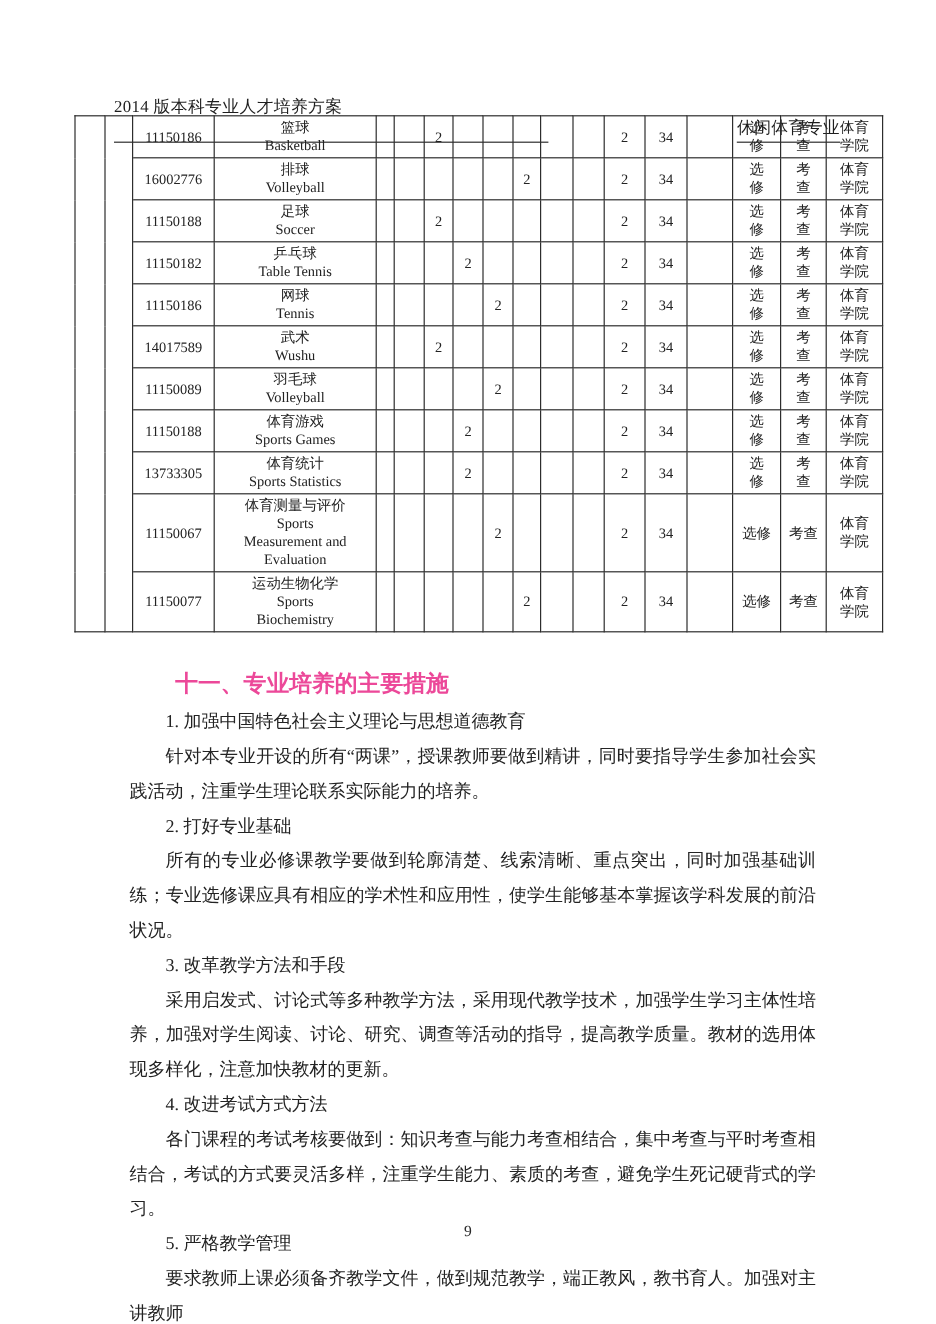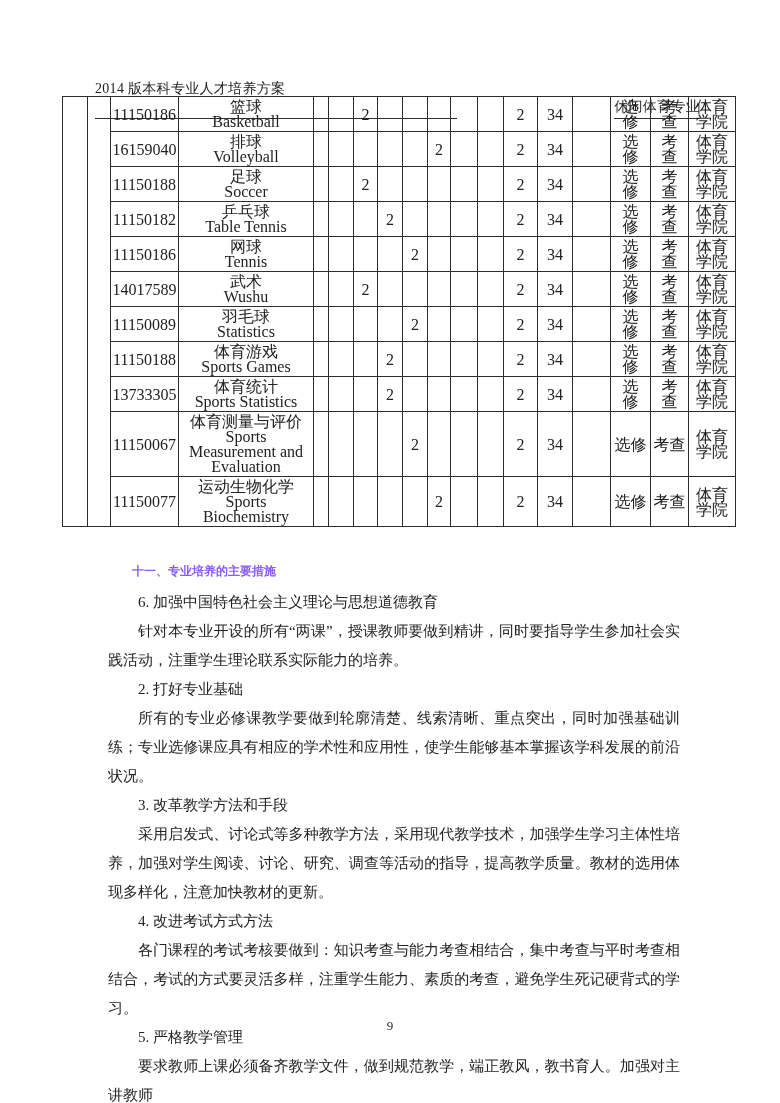--- a/index.html
+++ b/index.html
@@ -14,36 +14,36 @@
   }
   .header-left {
     width:362px; border-bottom:1.5px solid #2e2e2e; padding-bottom:20px; white-space:nowrap;
   }
   .header-right {
     margin-left:auto; border-bottom:1.5px solid #2e2e2e; padding-bottom:2px; white-space:nowrap;margin-top:48px;
   }
   
   .course-table {
     position:absolute; left:62px; top:96px; width:673px;
-    border-collapse:collapse; table-layout:fixed; font-size:16px; color:#222;
+    border-collapse:collapse; table-layout:fixed; font-size:12px; color:#222;
   }
   .course-table td {
     border:1px solid #2d2d2d; text-align:center; vertical-align:middle;
     padding:2px 1px; line-height:15px; white-space:pre-line; overflow:hidden;
   }
   .course-table td.name-cell { line-height:15px;text-align:center; }
   
   .content {
     position:absolute; left:108px; top:556px; width:572px;
     font-size:15px; text-align:justify; color:#232323;
   }
   .content p { margin:0; text-indent:2em; line-height:29px; }
   .content p.section-heading {
-    font-weight:bold; font-size:12px; line-height:30px; margin-bottom:2px;
-    font-family:"Liberation Sans","DejaVu Sans",sans-serif; color:#8b5cf6;
+    font-weight:bold; font-size:19px; line-height:30px; margin-bottom:2px;
+    font-family:"Liberation Sans","DejaVu Sans",sans-serif; color:#ec4899;
   }
   .page-number {
     position:absolute; top:1018px; left:0; width:780px;
     text-align:center; font-size:13px; color:#2a2a2a;
   }
 </style>
 </head>
 <body>
 
 <div class="page">
@@ -93,21 +93,21 @@
           <td>34</td>
           <td></td>
           <td>选
 修</td>
           <td>考
 查</td>
           <td>体育
 学院</td>
         </tr>
         <tr>
-          <td>16159040</td>
+          <td>16002776</td>
           <td class="name-cell">排球
 Volleyball</td>
           <td></td>
           <td></td>
           <td></td>
           <td></td>
           <td></td>
           <td>2</td>
           <td></td>
           <td></td>
@@ -205,21 +205,21 @@
           <td>选
 修</td>
           <td>考
 查</td>
           <td>体育
 学院</td>
         </tr>
         <tr>
           <td>11150089</td>
           <td class="name-cell">羽毛球
-Statistics</td>
+Volleyball</td>
           <td></td>
           <td></td>
           <td></td>
           <td></td>
           <td>2</td>
           <td></td>
           <td></td>
           <td></td>
           <td>2</td>
           <td>34</td>
@@ -316,21 +316,21 @@
           <td>选修</td>
           <td>考查</td>
           <td>体育
 学院</td>
         </tr>
       </tbody>
   </table>
 
   <div class="content" id="content">
       <p class="section-heading">十一、专业培养的主要措施</p>
-      <p class="para-item">6. 加强中国特色社会主义理论与思想道德教育</p>
+      <p class="para-item">1. 加强中国特色社会主义理论与思想道德教育</p>
       <p class="para-body">针对本专业开设的所有“两课”，授课教师要做到精讲，同时要指导学生参加社会实践活动，注重学生理论联系实际能力的培养。</p>
       <p class="para-item">2. 打好专业基础</p>
       <p class="para-body">所有的专业必修课教学要做到轮廓清楚、线索清晰、重点突出，同时加强基础训练；专业选修课应具有相应的学术性和应用性，使学生能够基本掌握该学科发展的前沿状况。</p>
       <p class="para-item">3. 改革教学方法和手段</p>
       <p class="para-body">采用启发式、讨论式等多种教学方法，采用现代教学技术，加强学生学习主体性培养，加强对学生阅读、讨论、研究、调查等活动的指导，提高教学质量。教材的选用体现多样化，注意加快教材的更新。</p>
       <p class="para-item">4. 改进考试方式方法</p>
       <p class="para-body">各门课程的考试考核要做到：知识考查与能力考查相结合，集中考查与平时考查相结合，考试的方式要灵活多样，注重学生能力、素质的考查，避免学生死记硬背式的学习。</p>
       <p class="para-item">5. 严格教学管理</p>
       <p class="para-body">要求教师上课必须备齐教学文件，做到规范教学，端正教风，教书育人。加强对主讲教师</p>
     </div>

